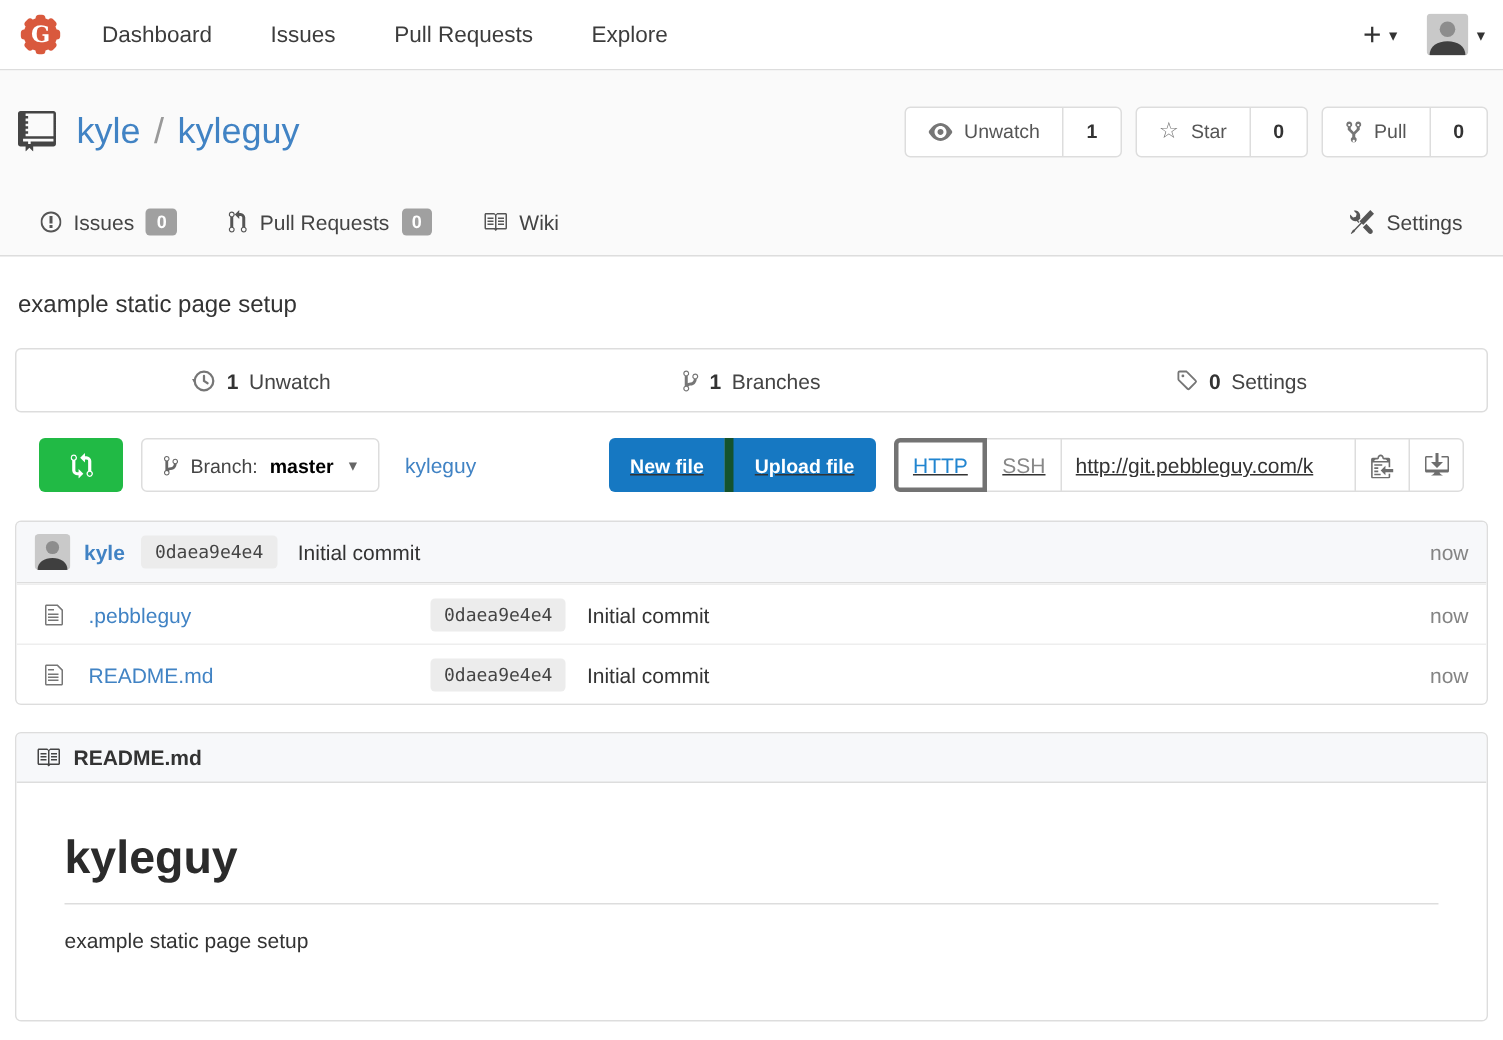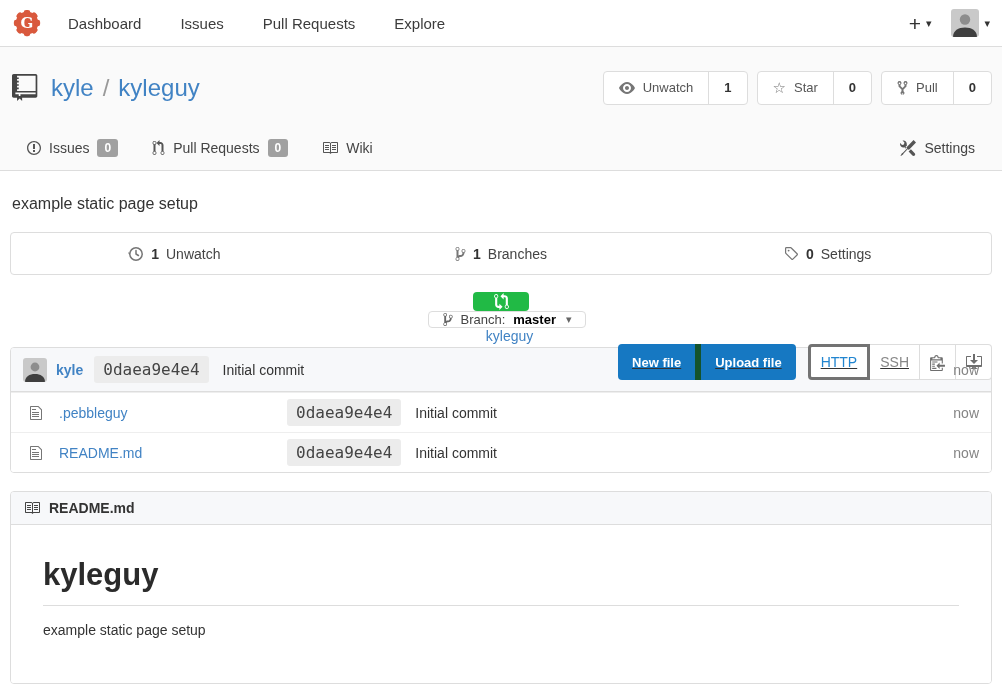--- a/index.html
+++ b/index.html
@@ -45,21 +45,21 @@
 
   
   .main { padding:0 10px; }
   .desc { font-size:16px; color:#333; margin:24px 2px 19px; }
 
   .stats { display:flex; height:43px; border:1px solid #ddd; border-radius:4px; }
   .stat { flex:1; display:flex; align-items:center; justify-content:center; gap:7px; font-size:14px; color:#444; cursor:pointer; }
   .stat .sicon { color:#767676; }
   .stat b { color:#333; }
 
-  .controls { display:flex; align-items:center; margin:17px 0 0; height:36px;flex-direction:column; }
+  .controls { display:flex; align-items:center; margin:17px 16px 0; height:36px; }
   .btn-green { width:56px; height:36px; background:#21ba45; border:none; border-radius:4px; display:flex; align-items:center; justify-content:center; color:#fff; cursor:pointer; }
   .branch-btn { margin-left:12px; height:36px; display:flex; align-items:center; gap:8px; padding:0 14px; background:#fff; border:1px solid #ddd; border-radius:4px; font-size:13px; color:#444; cursor:pointer; }
   .branch-btn .bicon { color:#666; }
   .branch-btn b { color:#000000; }
   .branch-btn .caret { margin-left:2px; color:#666; }
   .path-link { margin-left:17px; font-size:14px; color:#4183c4; text-decoration:none; cursor:pointer; }
 
   .right-controls { margin-left:auto; display:flex; align-items:center;text-decoration:underline; }
   .blue-group { display:flex; height:36px; border-radius:4px; overflow:hidden; }
   .btn-blue { height:36px; background:#1678c2; color:#fff; border:none; font-size:13px; font-weight:bold; padding:0 14px; cursor:pointer; font-family:inherit; }
@@ -70,21 +70,21 @@
   .proto-ssh { border:1px solid #ddd; border-left:none; color:#888; }
   .clone-input { width:196px; height:36px; border:1px solid #ddd; border-left:none; padding:0 0 0 9px; font-size:14px; color:#333; font-family:"Liberation Sans", sans-serif; outline:none; background:#fff; }
   .icon-btn { width:36px; height:36px; border:1px solid #ddd; border-left:none; background:#fff; display:flex; align-items:center; justify-content:center; color:#6e6e6e; cursor:pointer; }
   .icon-btn:last-child { border-radius:0 4px 4px 0; }
 
   
   .filelist { margin-top:19px; border:1px solid #ddd; border-radius:4px; overflow:hidden; }
   .commit-row { display:flex; align-items:center; background:#f7f8fa; padding:8px 12px; border-bottom:1px solid #ddd; }
   .avatar-sm { width:24px; height:24px; border-radius:3px; overflow:hidden; margin-right:9px; flex:none; cursor:pointer; }
   .commit-author { font-weight:bold; color:#4183c4; margin-right:11px; text-decoration:none; cursor:pointer; }
-  .sha-badge { background:#ececec; color:#444; font-family:"DejaVu Sans Mono","Liberation Mono",monospace; font-size:16px; border-radius:3px; padding:4px 9px; cursor:pointer; }
+  .sha-badge { background:#ececec; color:#444; font-family:"DejaVu Sans Mono","Liberation Mono",monospace; font-size:12px; border-radius:3px; padding:4px 9px; cursor:pointer; }
   .commit-msg { margin-left:14px; color:#333; }
   .row-time { margin-left:auto; color:#848484; }
 
   .file-row { display:flex; align-items:center; height:40px; padding:0 12px; border-top:1px solid #eee; background:#fff; }
   .file-row:first-of-type { border-top:none; }
   .ficon { color:#767676; margin-left:7px; flex:none; }
   .fname { color:#4183c4; text-decoration:none; margin-left:17px; width:228px; flex:none; cursor:pointer; }
   .fmsg { margin-left:14px; color:#333; cursor:pointer; }
 
   
@@ -270,20 +270,21 @@
     <a class="path-link">kyleguy</a>
 
     <div class="right-controls">
       <div class="blue-group">
         <button class="btn-blue">New file</button>
         <button class="btn-blue">Upload file</button>
       </div>
       <div class="clone-group">
         <span class="proto proto-http">HTTP</span>
         <span class="proto proto-ssh">SSH</span>
+        <input class="clone-input" value="http://git.pebbleguy.com/k" style="">
         <span class="icon-btn">
           <span>
             <svg viewBox="0 0 14 16" width="15" height="17" fill="currentColor">
                 <path d="M2 13h4v1H2v-1zm5-6H2v1h5V7zm2 3V8l-3 3 3 3v-2h5v-2H9zM4.5 9H2v1h2.5V9zM2 12h2.5v-1H2v1zm9 1h1v2c-.02.28-.11.52-.3.7-.19.18-.42.28-.7.3H1c-.55 0-1-.45-1-1V4c0-.55.45-1 1-1h3c0-1.11.89-2 2-2 1.11 0 2 .89 2 2h3c.55 0 1 .45 1 1v5h-1V6H1v9h10v-2zM2 5h8c0-.55-.45-1-1-1H8c-.55 0-1-.45-1-1s-.45-1-1-1-1 .45-1 1-.45 1-1 1H3c-.55 0-1 .45-1 1z"></path>
               </svg>
           </span>
         </span>
         <span class="icon-btn">
           <span>
             <svg viewBox="0 0 16 16" width="16" height="16" fill="currentColor">

